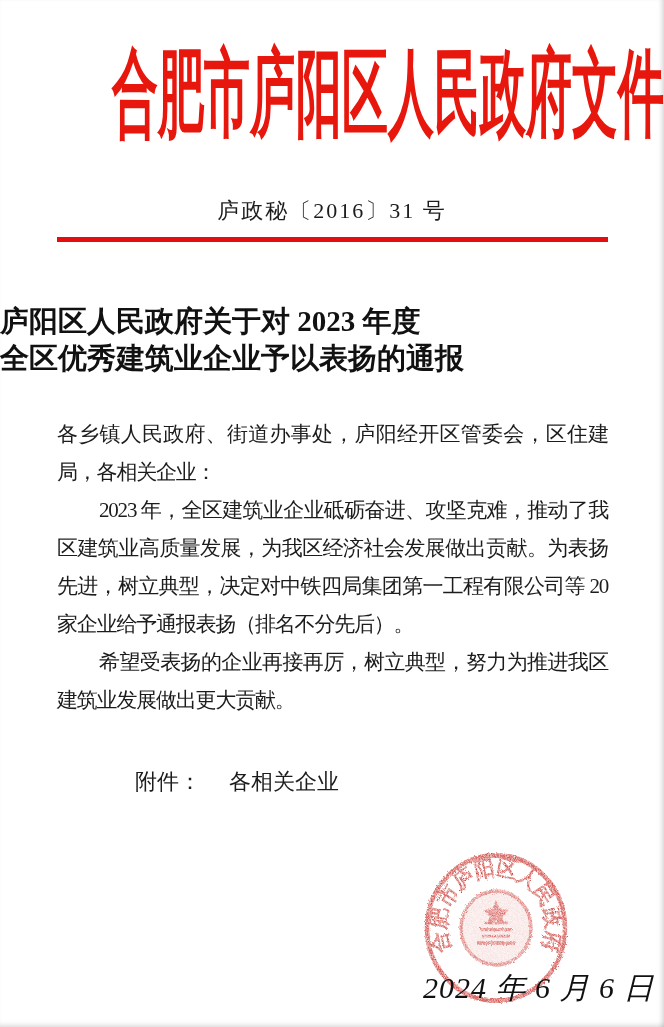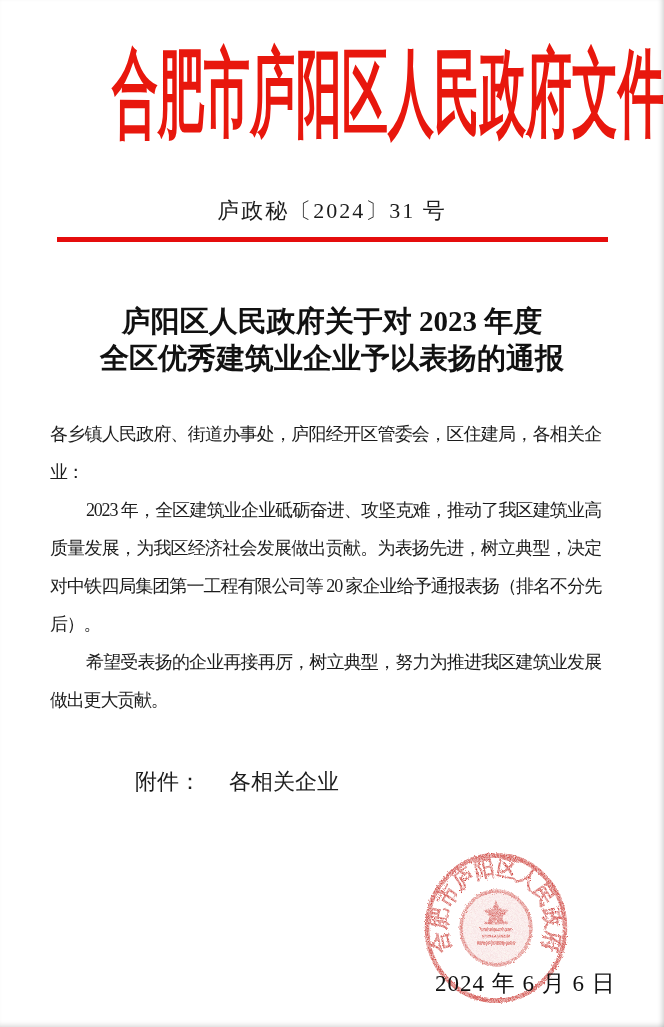--- a/index.html
+++ b/index.html
@@ -33,28 +33,28 @@
     font-size:22px;letter-spacing:2px;
     color:#1c1c1c;
   }
   .red-line{
     position:absolute;top:237px;left:57px;width:551px;height:5px;
     background:#e50d0d;
   }
   
   .doc-title{
     position:absolute;top:303px;left:0;right:0;
-    text-align:center;font-weight:bold;
+    text-align:left;font-weight:bold;
     font-size:29px;line-height:37px;
     color:#111;
   }
   
   .body-text{
-    position:absolute;top:415px;left:50px;width:551px;
-    font-size:18px;line-height:38px;
+    position:absolute;top:415px;left:57px;width:551px;
+    font-size:21px;line-height:38px;
     letter-spacing:-1.2px;
     text-align:justify;
     color:#1c1c1c;
   }
   .body-text p{margin:0;padding:0;}
   .body-text p.indent{text-indent:2em;}
   
   .attachment{
     position:absolute;top:763px;left:57px;
     padding-left:78px;
@@ -63,36 +63,37 @@
   }
   .attachment .att-label{margin-right:28px;}
   
   .seal{
     position:absolute;left:421px;top:849px;width:150px;height:158px;
     z-index:2;opacity:0.9;
   }
   .seal svg{width:100%;height:100%;}
   
   .issue-date{
-    position:absolute;top:968px;left:435px;
-    font-size:23px;letter-spacing:1px;
+    position:absolute;top:968px;left:423px;
+    font-size:30px;letter-spacing:1px;
     color:#111;z-index:3;
     white-space:nowrap;
+    font-style:italic;
   }
 </style>
 </head>
 <body>
 
 <div class="page">
 
   <div class="header-title">
     <span>合肥市庐阳区人民政府文件</span>
   </div>
 
-  <div class="doc-number">庐政秘〔2024〕31 号</div>
+  <div class="doc-number">庐政秘〔2016〕31 号</div>
 
   <div class="red-line"></div>
 
   <div class="doc-title">
     <div>庐阳区人民政府关于对 2023 年度</div>
     <div>全区优秀建筑业企业予以表扬的通报</div>
   </div>
 
   <div class="body-text">
     <p>各乡镇人民政府、街道办事处，庐阳经开区管委会，区住建局，各相关企业：</p>

